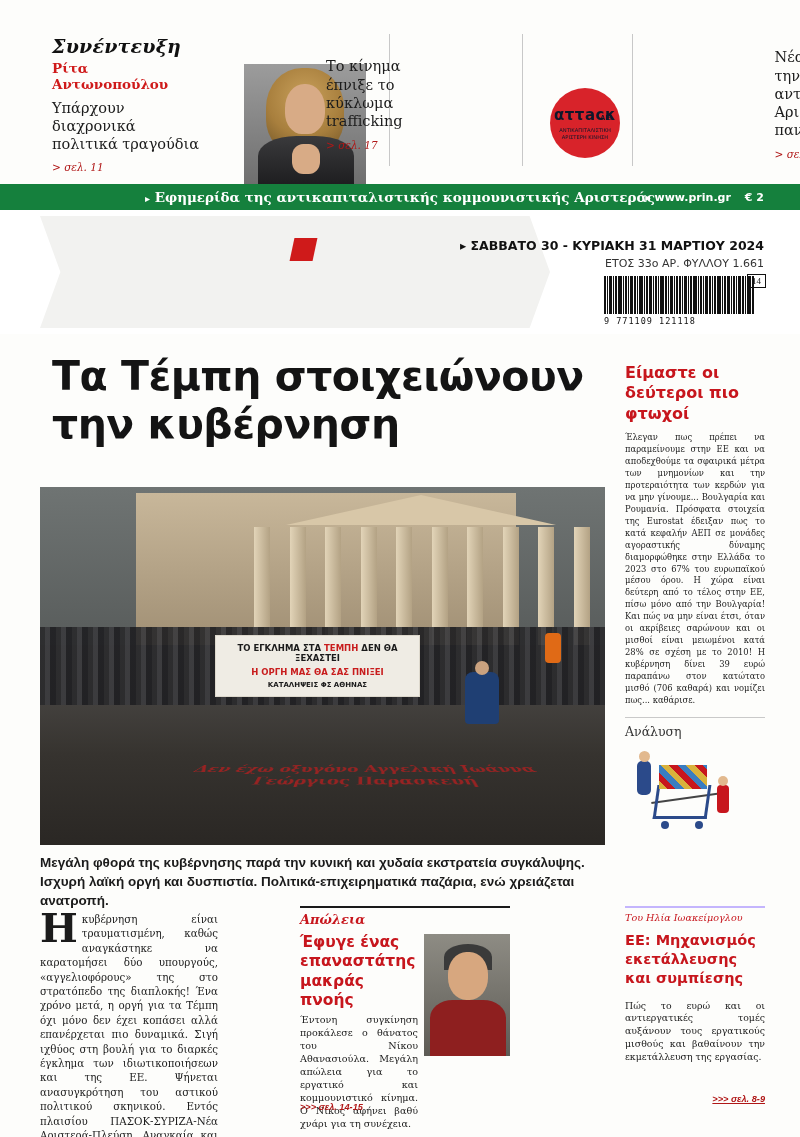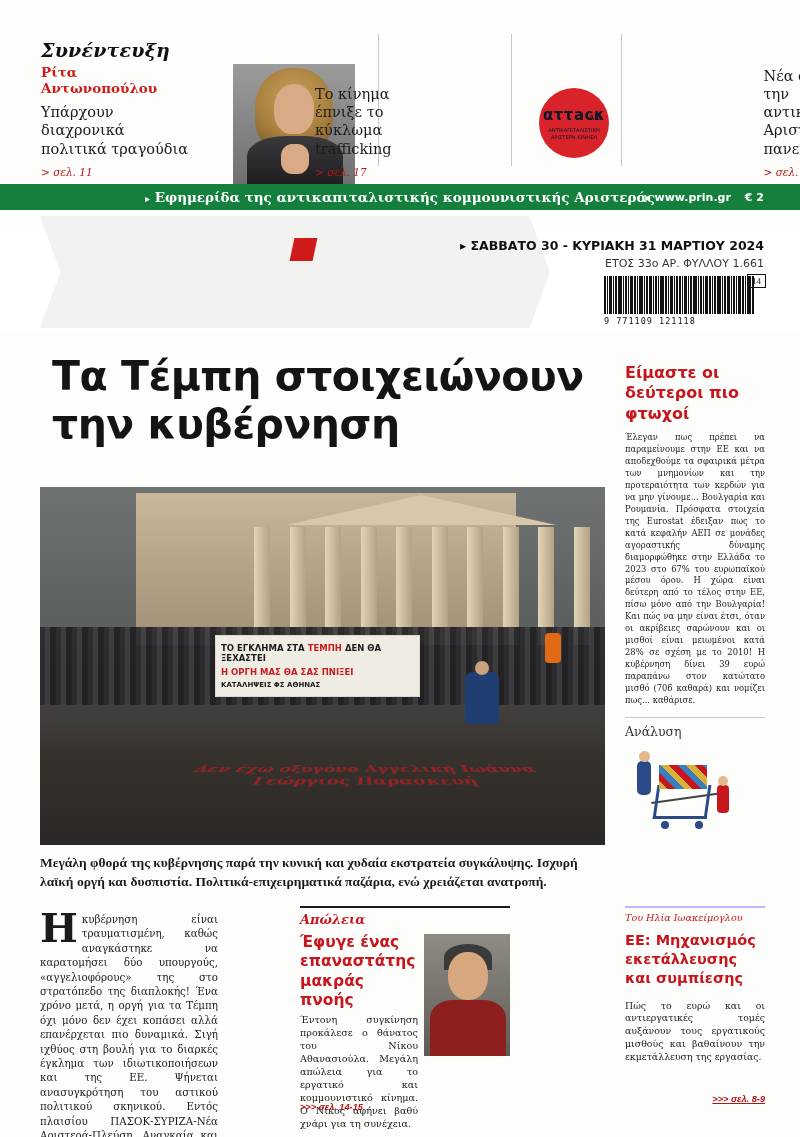--- a/index.html
+++ b/index.html
@@ -16,24 +16,24 @@
   .page {
     position: absolute;
     left: 0; top: 0;
     width: 800px; height: 1137px;
     background: #fdfdfb;
   }
 
   
   .teaser-strip {
     position: absolute;
-    left: 41px; top: 30px;
+    left: 52px; top: 30px;
     width: 725px; height: 148px;
     display: flex;
-    align-items: flex-end;
+    align-items: center;
   }
   .teaser-col { position: relative; }
   .teaser-1 { width: 230px; }
   .teaser-2 { width: 130px; padding-left: 14px;}
   .teaser-4 { width: 190px; padding-left: 14px;}
 
   .t-kicker {
     font-family: "DejaVu Serif", serif;
     font-style: italic;
     font-weight: bold;
@@ -232,21 +232,21 @@
     opacity:.92;
   }
   .mp-banner {
     position:absolute; left:175px; top:148px; width:205px; height:62px;
     background:#efece4; border:1px solid #ddd8cc;
     display:flex; flex-direction:column; justify-content:center; align-items:center;
     padding:3px 5px;
   }
   .mp-banner .bl {
     font-family:"DejaVu Sans", sans-serif;
-    font-weight:bold; font-size:8.5px; line-height:1.25; text-align:left;
+    font-weight:bold; font-size:8.5px; line-height:1.25; text-align:center;
     width:100%;
   }
   .mp-banner .red { color:#c81c1c; }
   .mp-banner .blk { color:#1a1a1a; }
   .mp-graffiti {
     position:absolute; left:110px; top:252px; width:430px; height:104px;
     color:#a52020;
     font-family:"DejaVu Serif", serif;
     font-weight:bold;
     font-size:19px;
@@ -264,21 +264,21 @@
     background:#caa27f; border-radius:50%;
   }
   .mp-orange {
     position:absolute; left:505px; top:146px; width:16px; height:30px;
     background:#e06a16; border-radius:4px;
   }
 
   
   .caption {
     position:absolute; left:40px; top:853px; width:565px;
-    font-family:Liberation Serif, serif;
+    font-family:Liberation Sans, sans-serif;
     font-weight:bold;
     font-size:13.5px;
     line-height:1.42;
     color:#1b1b1b;
   }
 
   
   .lead-col {
     position:absolute; left:40px; top:912px; width:178px;
     font-family:"DejaVu Serif", serif;

